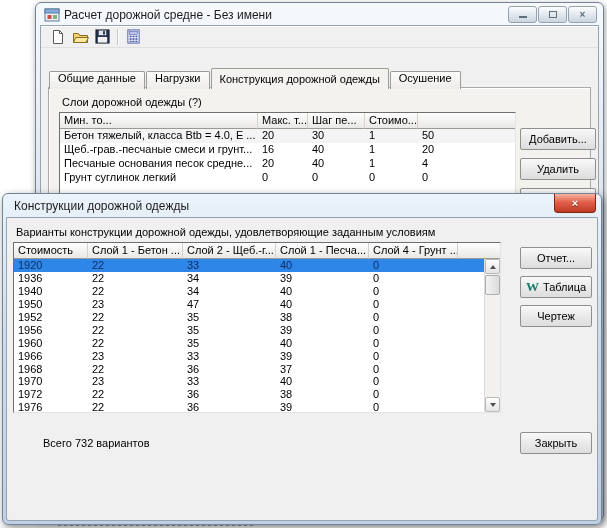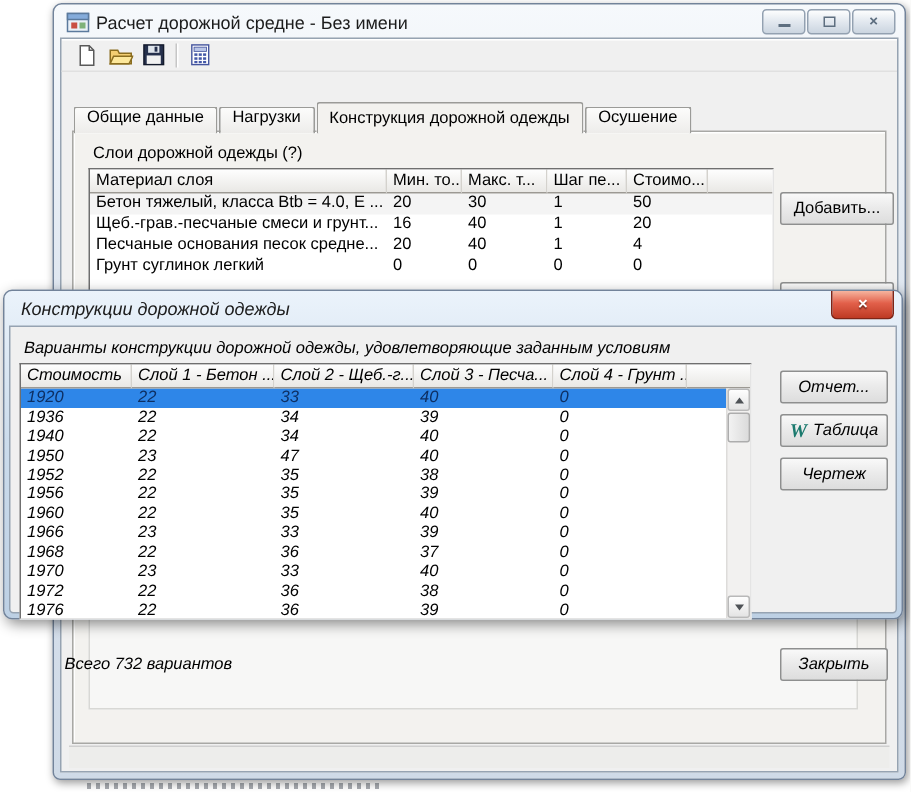--- a/index.html
+++ b/index.html
@@ -4,24 +4,24 @@
 <style>
   * { margin:0; padding:0; box-sizing:border-box; }
   html,body { font-family:"Liberation Sans", sans-serif; }
   .stage { position:relative; width:607px; height:528px; background:#FFFFFF; overflow:hidden; font-size:11px; color:#000; }
 
   
   .window { position:absolute; border:1px solid #72839A; box-shadow:1px 2px 6px rgba(0,0,0,.40); }
   .main-window { left:35px; top:2px; width:569px; height:518px; z-index:1;
     border-radius:6px 6px 5px 5px;
     background:linear-gradient(#F6F9FC, #DDE5EF 40%, #CFDAE7); }
-  .dialog { left:2px; top:193px; width:600px; height:220px; z-index:5;
+  .dialog { left:2px; top:193px; width:600px; height:332px; z-index:5;
     border-radius:6px;
     background:linear-gradient(#EBF3FB, #CCDCEC 45%, #BDD0E4);
-    box-shadow:2px 3px 9px rgba(0,0,0,.45);font-style:italic; }
+    box-shadow:2px 3px 9px rgba(0,0,0,.45); }
 
   .titlebar-text { position:absolute; top:5px; font-size:12px; color:#1C1C1C; white-space:nowrap; }
   .mw-titlebar-text { left:28px; }
   .mw-app-icon { position:absolute; left:8px; top:4px; width:16px; height:16px; }
 
   .win-btns { position:absolute; right:6px; top:3px; display:flex; gap:1px; }
   .win-btn { width:29px; height:17px; border:1px solid #93A1B1; border-radius:3px;
     background:linear-gradient(#FDFEFE,#E2E8EF 50%,#CBD5E0);
     display:flex; align-items:center; justify-content:center; color:#5E6F80; font-size:10px; line-height:10px; }
   .win-btn .mini { width:8px; height:3px; border-bottom:2px solid #5E6F80; margin-top:4px; }
@@ -73,21 +73,21 @@
   .layers-box .trow { height:14px; line-height:13px; }
   .layers-box .trow:nth-child(1) { background:#F4F4F4; }
   .layers-box .hcell:nth-child(1), .layers-box .tcell:nth-child(1) { width:198px; }
   .layers-box .hcell:nth-child(2), .layers-box .tcell:nth-child(2) { width:50px; }
   .layers-box .hcell:nth-child(3), .layers-box .tcell:nth-child(3) { width:57px; }
   .layers-box .hcell:nth-child(4), .layers-box .tcell:nth-child(4) { width:53px; }
   .layers-box .hcell:nth-child(5), .layers-box .tcell:nth-child(5) { width:54px; }
 
   .variants-box { left:6px; top:24px; width:488px; height:171px; }
   .variants-box .tbody { margin-right:16px; }
-  .variants-box .trow { height:12.9px; line-height:12px; }
+  .variants-box .trow { height:12.9px; line-height:12px;align-items:center; }
   .variants-box .trow.selected { background:#2E86E8; color:#0D2F63; }
   .variants-box .hcell:nth-child(1), .variants-box .tcell:nth-child(1) { width:74px; }
   .variants-box .hcell:nth-child(2), .variants-box .tcell:nth-child(2) { width:95px; }
   .variants-box .hcell:nth-child(3), .variants-box .tcell:nth-child(3) { width:93px; }
   .variants-box .hcell:nth-child(4), .variants-box .tcell:nth-child(4) { width:93px; }
   .variants-box .hcell:nth-child(5), .variants-box .tcell:nth-child(5) { width:89px; }
 
   
   .vscroll { position:absolute; right:0; top:16px; bottom:0; width:16px;
     background:#F2F1F0; border-left:1px solid #DDDCDA; }
@@ -198,21 +198,20 @@
         <span class="tab">Нагрузки</span>
         <span class="tab active">Конструкция дорожной одежды</span>
         <span class="tab">Осушение</span>
       </div>
 
       <div class="tabpanel">
         <div class="layers-label">Слои дорожной одежды (?)</div>
 
         <div class="listbox layers-box">
           <div class="thead">
-              <div class="hcell">Материал слоя</div>
               <div class="hcell">Мин. то...</div>
               <div class="hcell">Макс. т...</div>
               <div class="hcell">Шаг пе...</div>
               <div class="hcell">Стоимо...</div>
               <div class="hcell filler"></div>
             </div>
           <div class="tbody">
               <div class="trow">
                 <div class="tcell">Бетон тяжелый, класса Btb = 4.0, Е ...</div>
                 <div class="tcell">20</div>
@@ -242,20 +241,21 @@
                 <div class="tcell">0</div>
                 <div class="tcell">0</div>
                 <div class="tcell">0</div>
                 <div class="tcell">0</div>
                 <div class="tcell filler"></div>
               </div>
             </div>
         </div>
 
         <div class="btn mw-btn btn-add">Добавить...</div>
+        <div class="btn mw-btn btn-del">Удалить</div>
         <div class="btn mw-btn btn-edit">Изменить...</div>
 
         <div class="mw-bottom-white"></div>
       </div>
 
       <div class="statusbar"></div>
     </div>
   </div>
 
   <div class="window dialog">
@@ -265,21 +265,21 @@
     </div>
 
     <div class="dlg-client">
       <div class="dlg-subtitle">Варианты конструкции дорожной одежды, удовлетворяющие заданным условиям</div>
 
       <div class="listbox variants-box">
         <div class="thead">
             <div class="hcell">Стоимость</div>
             <div class="hcell">Слой 1 - Бетон ...</div>
             <div class="hcell">Слой 2 - Щеб.-г...</div>
-            <div class="hcell">Слой 3 - Песча...</div>
+            <div class="hcell">Слой 1 - Песча...</div>
             <div class="hcell">Слой 4 - Грунт ...</div>
             <div class="hcell filler"></div>
           </div>
         <div class="tbody">
             <div class="trow selected">
               <div class="tcell">1920</div>
               <div class="tcell">22</div>
               <div class="tcell">33</div>
               <div class="tcell">40</div>
               <div class="tcell">0</div>

